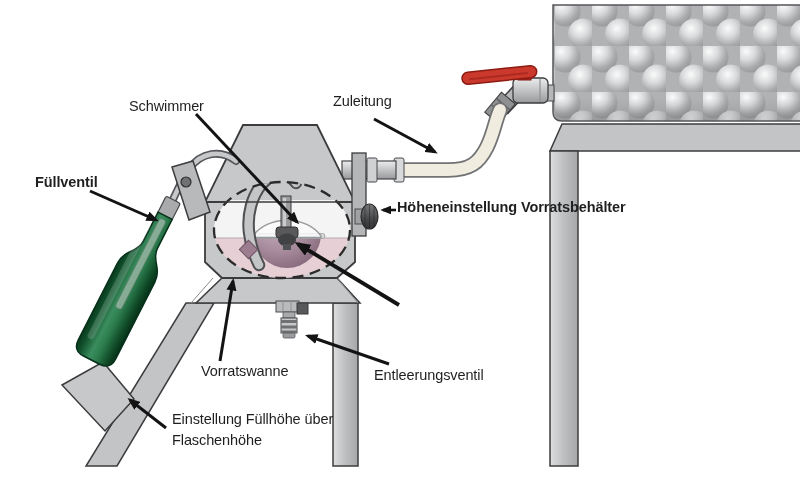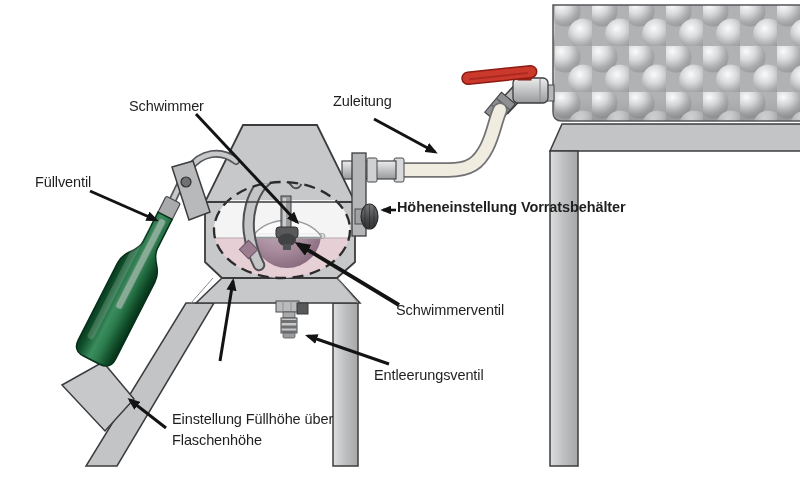--- a/index.html
+++ b/index.html
@@ -178,20 +178,20 @@
     <path d="M396,210 L383,210" stroke-width="2.6" marker-end="url(#ah)"></path>
     <path d="M399,305 L298,244" stroke-width="3.8" marker-end="url(#ah)"></path>
     <path d="M220,361 L233,281" stroke-width="3" marker-end="url(#ah)"></path>
     <path d="M389,364 L308,336" stroke-width="3" marker-end="url(#ah)"></path>
     <path d="M166,428 L130,400" stroke-width="3" marker-end="url(#ah)"></path>
   </g>
 </svg>
 
 <div class="label" style="left:129px;top:96px;">Schwimmer</div>
 <div class="label" style="left:333px;top:91px;text-align:right;">Zuleitung</div>
-<div class="label" style="left:35px;top:172px;">Füllventil</div>
+<div class="label" style="left:35px;top:172px;font-weight:bold;">Füllventil</div>
 <div class="label" style="left:397px;top:197px;font-weight:bold;">Höheneinstellung Vorratsbehälter</div>
-<div class="label" style="left:396px;top:300px;">Schwimmerventil</div>
+<div class="label" style="left:201px;top:361px;">Vorratswanne</div>
 <div class="label" style="left:172px;top:409px;">Einstellung Füllhöhe über
 Flaschenhöhe</div>
 <div class="label" style="left:374px;top:365px;">Entleerungsventil</div>
 
 </div>
 
 </body></html>

